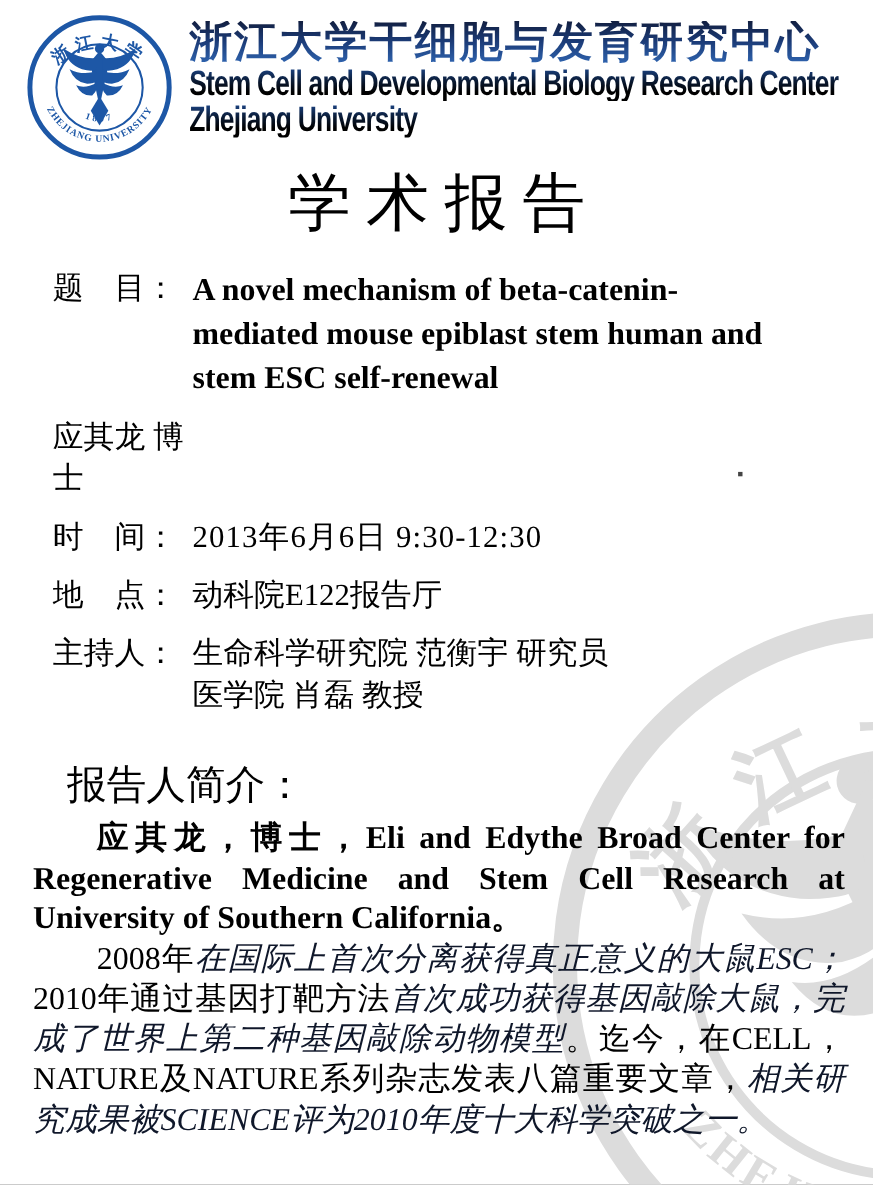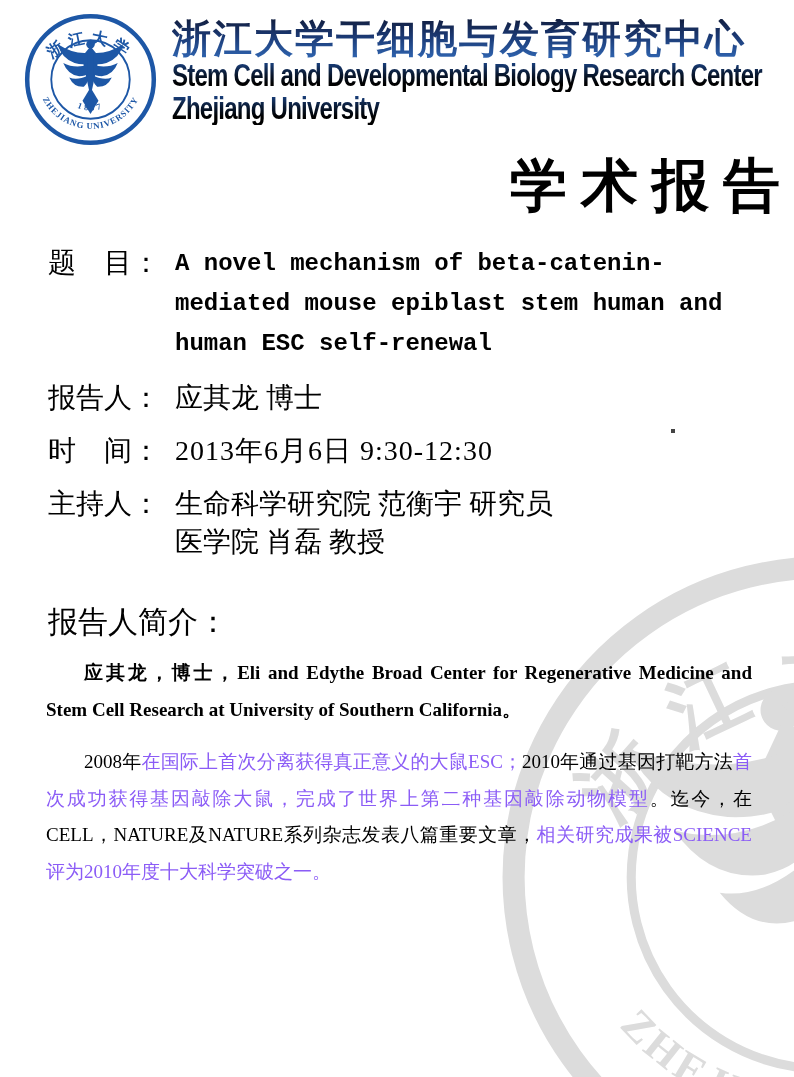--- a/index.html
+++ b/index.html
@@ -37,43 +37,43 @@
       background:linear-gradient(180deg,#121f40 0%,#1b3a75 45%,#2e62ad 95%);
       -webkit-background-clip:text; background-clip:text; color:transparent;
     }
     .grad-en {
       background:linear-gradient(180deg,#1f4d97 0%,#0a1a33 45%,#000000 75%);
       -webkit-background-clip:text; background-clip:text; color:transparent;
     }
   }
   
   .main-title {
-    margin:8px 0 0; text-align:right;
-    font-weight:bold; font-size:57px; line-height:64px;
+    margin:8px 0 0; text-align:center;
+    font-weight:normal; font-size:57px; line-height:64px;
     letter-spacing:14px; padding-left:14px;
   }
   
   .info { margin:26px 26px 0 48px; }
   .irow { display:grid; grid-template-columns:127px 1fr; margin-bottom:15px; align-items:start; }
   .ilabel { font-size:28px; line-height:38px; white-space:nowrap; }
   .ivalue { font-size:28px; line-height:38px; }
   .topic-line {
-    font-family:Liberation Mono, monospace;
-    font-weight:bold; font-size:24px; line-height:40px; letter-spacing:0px;
+    font-family:Liberation Serif, serif;
+    font-weight:bold; font-size:29px; line-height:40px; letter-spacing:0px;
   }
   .time-value { letter-spacing:1px; }
   
-  .bio-heading { margin:44px 0 0 48px; font-size:30px; line-height:34px; }
+  .bio-heading { margin:44px 0 0 61px; font-size:36px; line-height:34px; }
   .bio { margin:14px 26px 0 30px; }
   .bio p {
-    margin:16px; text-indent:2em; text-align:justify;
-    font-size:19px; line-height:36.5px;
+    margin:0; text-indent:2em; text-align:justify;
+    font-size:29px; line-height:36.5px;
   }
   .bio .p-bold { font-weight:bold; }
-  .red { color:#8b5cf6; }
+  .red { color:#0f172a;font-style:italic; }
   .stray-dot { position:absolute; left:671px; top:429px; width:4px; height:4px; background:#444; }
 </style>
 </head>
 <body>
 
 <svg width="0" height="0" style="position:absolute" aria-hidden="true">
   <defs>
     <path id="arcTopPath" d="M 10 57 A 40.5 40.5 0 0 1 90 57"></path>
     <path id="arcBotPath" d="M 13.6 63.7 A 40 40 0 0 0 86.4 63.7"></path>
     <path id="arc1897" d="M 29.4 61 A 23.4 23.4 0 0 0 70.6 61"></path>
@@ -130,34 +130,37 @@
 
     <h1 class="main-title">学术报告</h1>
 
     <div class="info">
 
       <div class="irow">
         <div class="ilabel">题　目：</div>
         <div class="ivalue">
           <div class="topic-line">A novel mechanism of beta-catenin-</div>
           <div class="topic-line">mediated mouse epiblast stem human and</div>
-          <div class="topic-line">human ESC self-renewal</div>
+          <div class="topic-line">stem ESC self-renewal</div>
         </div>
       </div>
 
       <div class="irow">
-        <div class="ilabel">报告人：</div>
         <div class="ivalue">应其龙 博士</div>
       </div>
 
       <div class="irow">
         <div class="ilabel">时　间：</div>
         <div class="ivalue time-value">2013年6月6日  9:30-12:30</div>
       </div>
 
+      <div class="irow">
+        <div class="ilabel">地　点：</div>
+        <div class="ivalue">动科院E122报告厅</div>
+      </div>
 
       <div class="irow">
         <div class="ilabel">主持人：</div>
         <div class="ivalue">
           <div>生命科学研究院 范衡宇 研究员</div>
           <div>医学院 肖磊 教授</div>
         </div>
       </div>
 
     </div>

